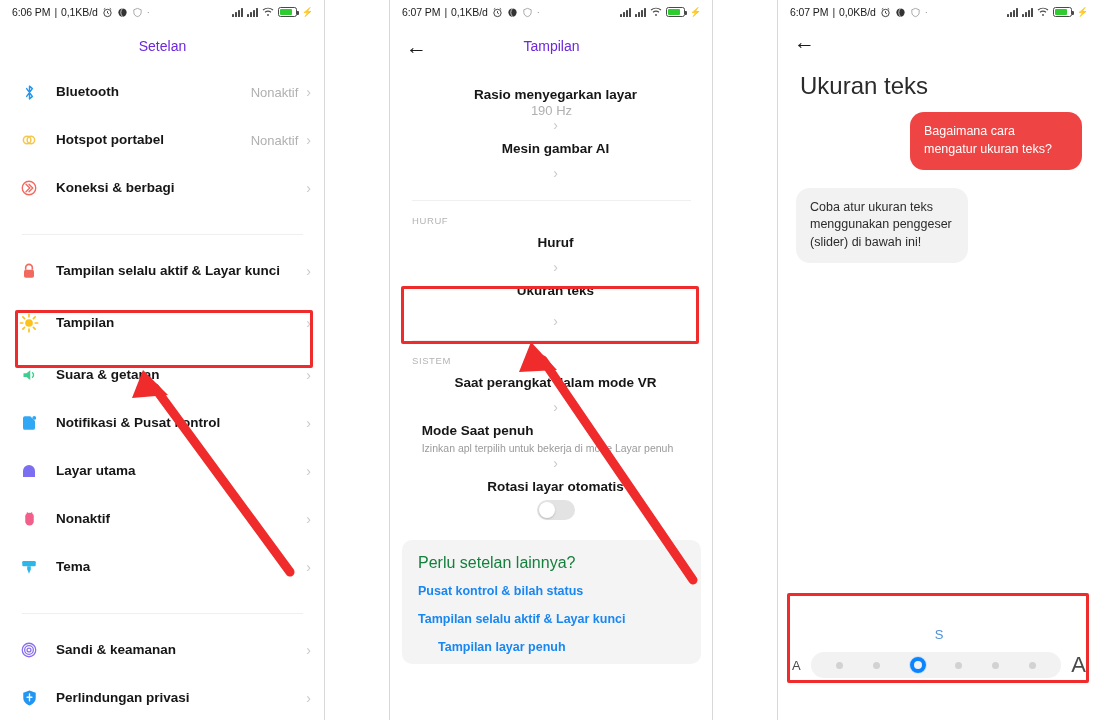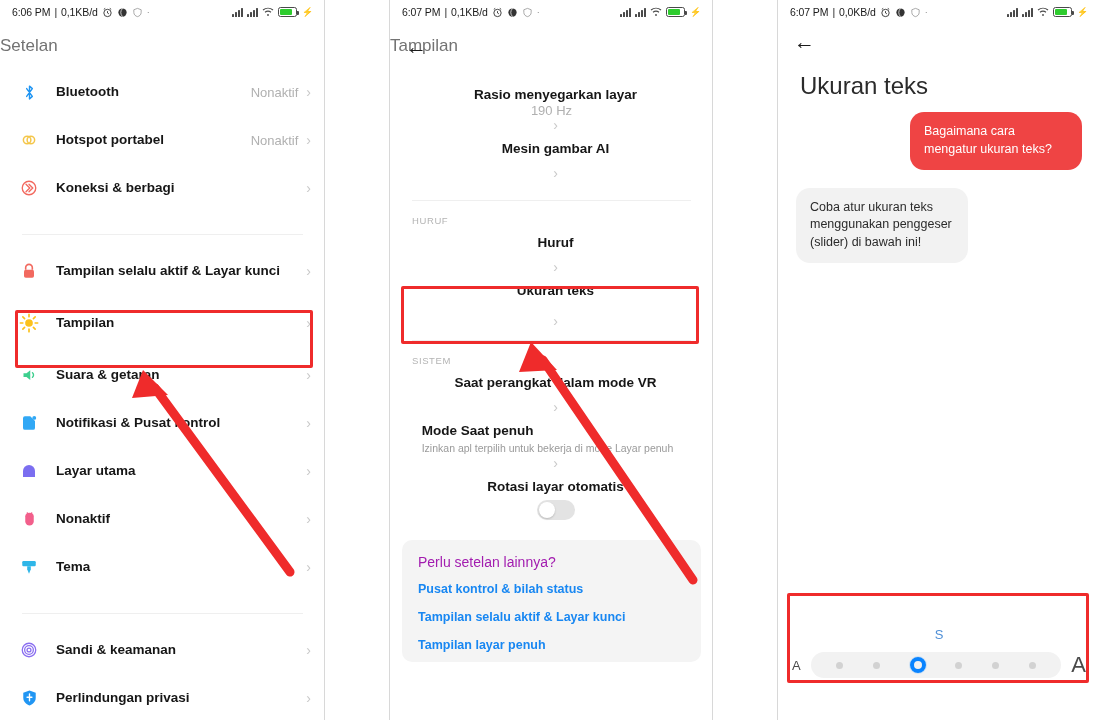--- a/index.html
+++ b/index.html
@@ -83,23 +83,23 @@
     align-items: center;
   }
   .appbar .back {
     position: absolute; left: 16px; top: 50%;
     transform: translateY(-50%);
     font-size: 21px; color: #1b1b1b; line-height: 1;
     cursor: pointer;
   }
   .appbar .title {
     width: 100%;
-    text-align: left;
-    font-size: 17px;
-    color: #737373;
+    text-align: center;
+    font-size: 14px;
+    color: #6d28d9;
     font-weight: 400;
   }
   .bigtitle {
     font-size: 24px;
     color: #2b2b2b;
     padding: 14px 22px 4px 22px;
     font-weight: 400;
   }
 
   
@@ -175,32 +175,32 @@
   }
 
   
   .morecard {
     margin: 16px 12px 0 12px;
     background: #f4f4f4;
     border-radius: 10px;
     padding: 14px 16px 10px 16px;
   }
   .morecard .mhead {
-    font-size: 14px;
-    color: #a21caf;
+    font-size: 16px;
+    color: #15803d;
     margin-bottom: 12px;
   }
   .morecard .mlink {
     font-size: 12.5px;
     color: #1887f2;
     font-weight: bold;
     margin-bottom: 14px;
     cursor: pointer;
   }
-  .morecard .mlink:last-child { margin-bottom: 0; }
+  .morecard .mlink:last-child { margin-bottom: 0; margin-left: 20px; }
 
   
   .chat { padding: 8px 18px 0 18px; }
   .bubble {
     max-width: 172px;
     font-size: 12.5px;
     line-height: 1.42;
     border-radius: 14px;
     padding: 11px 14px;
     box-sizing: border-box;

